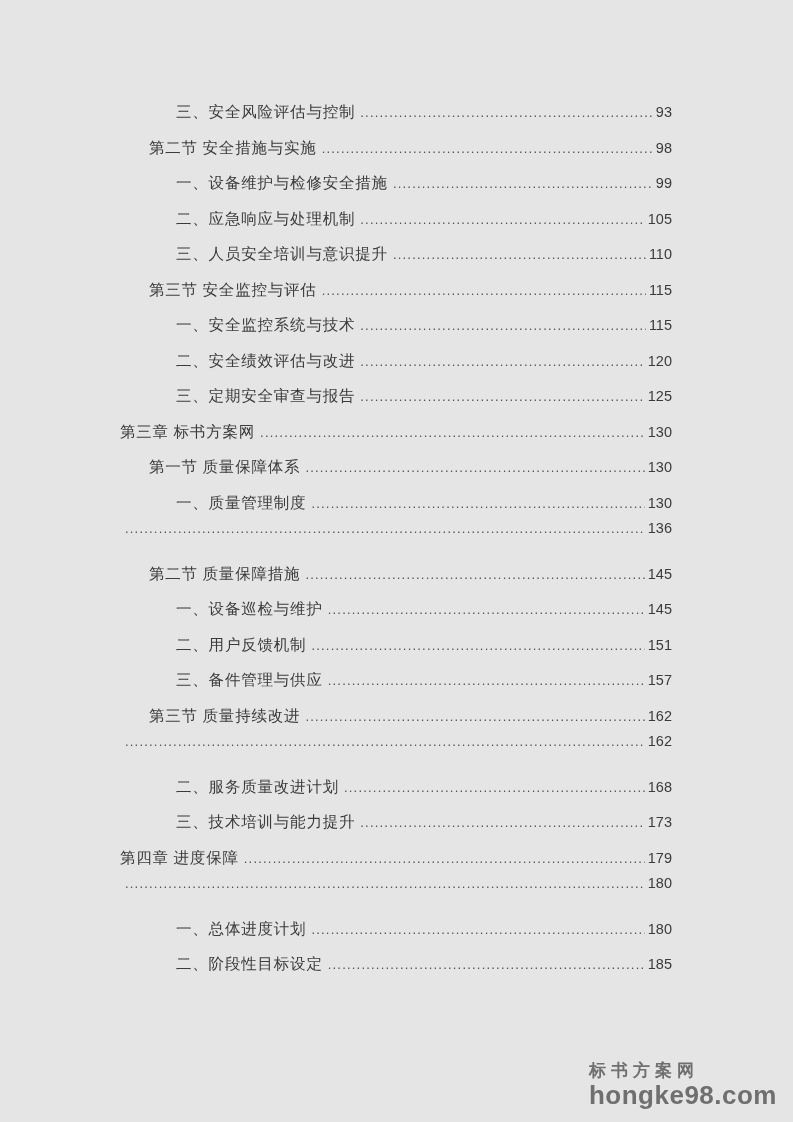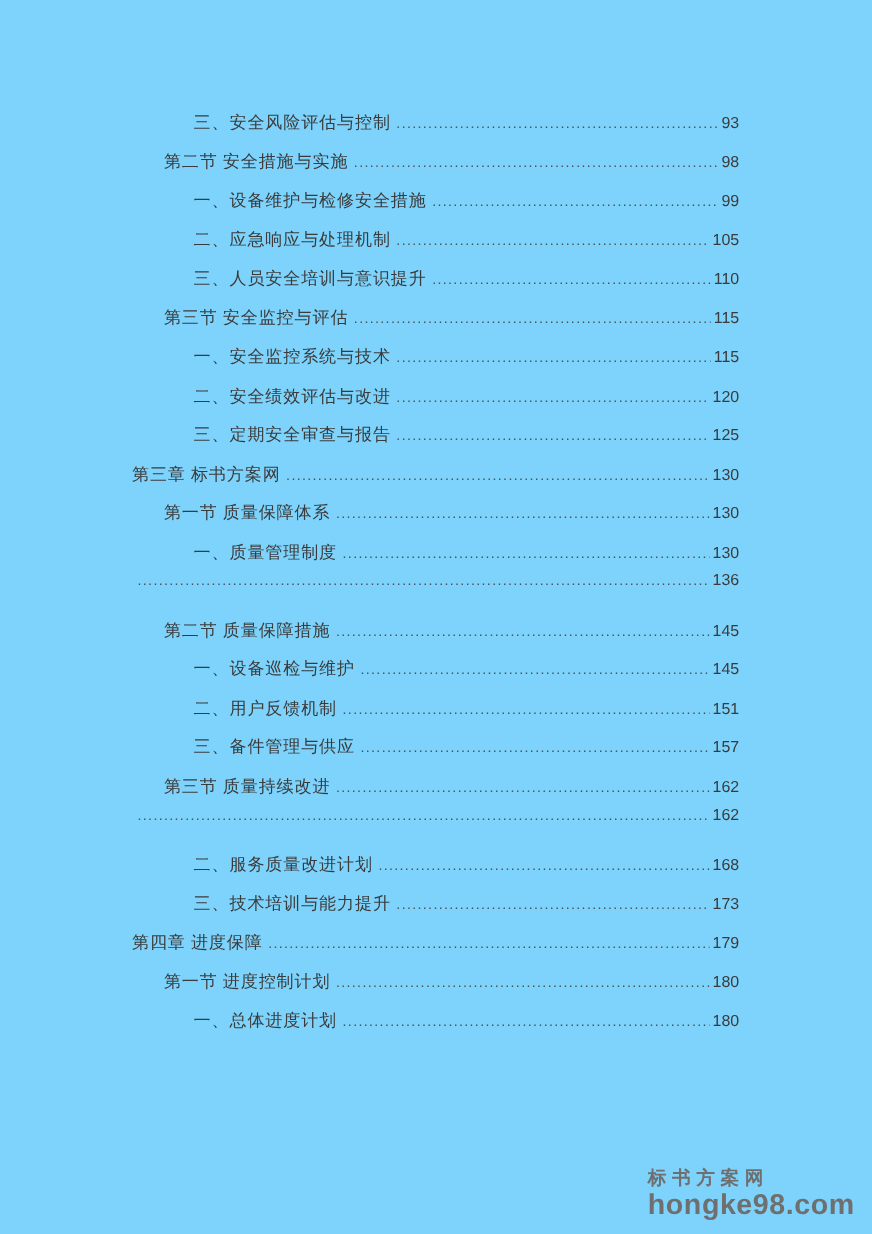--- a/index.html
+++ b/index.html
@@ -10,21 +10,21 @@
   body {
     width: 793px;
     height: 1122px;
     position: relative;
     overflow: hidden;
     font-family: "Liberation Serif", serif;
   }
   .page {
     position: absolute;
     inset: 0;
-    background: #7dd3fc;
+    background: #e5e5e5;
   }
   .toc-list {
     position: absolute;
     top: 94px;
     left: 120px;
     right: 121px; 
   }
   .toc-row {
     display: flex;
     align-items: baseline;
@@ -195,28 +195,32 @@
     <span class="toc-label">三、技术培训与能力提升</span>
     <span class="leader"></span>
     <span class="toc-page">173</span>
   </div>
       <div class="toc-row lvl-chapter">
     <span class="toc-label">第四章 进度保障</span>
     <span class="leader"></span>
     <span class="toc-page">179</span>
   </div>
       <div class="toc-row lvl-section">
-    <span class="toc-label">第一节 进度控制计划</span>
     <span class="leader"></span>
     <span class="toc-page">180</span>
   </div>
       <div class="toc-row lvl-item">
     <span class="toc-label">一、总体进度计划</span>
     <span class="leader"></span>
     <span class="toc-page">180</span>
+  </div>
+      <div class="toc-row lvl-item">
+    <span class="toc-label">二、阶段性目标设定</span>
+    <span class="leader"></span>
+    <span class="toc-page">185</span>
   </div>
     </div>
 
   <div class="watermark">
     <span class="watermark-name">标书方案网</span>
     <span class="watermark-url">hongke98.com</span>
   </div>
 
 </div>
 

